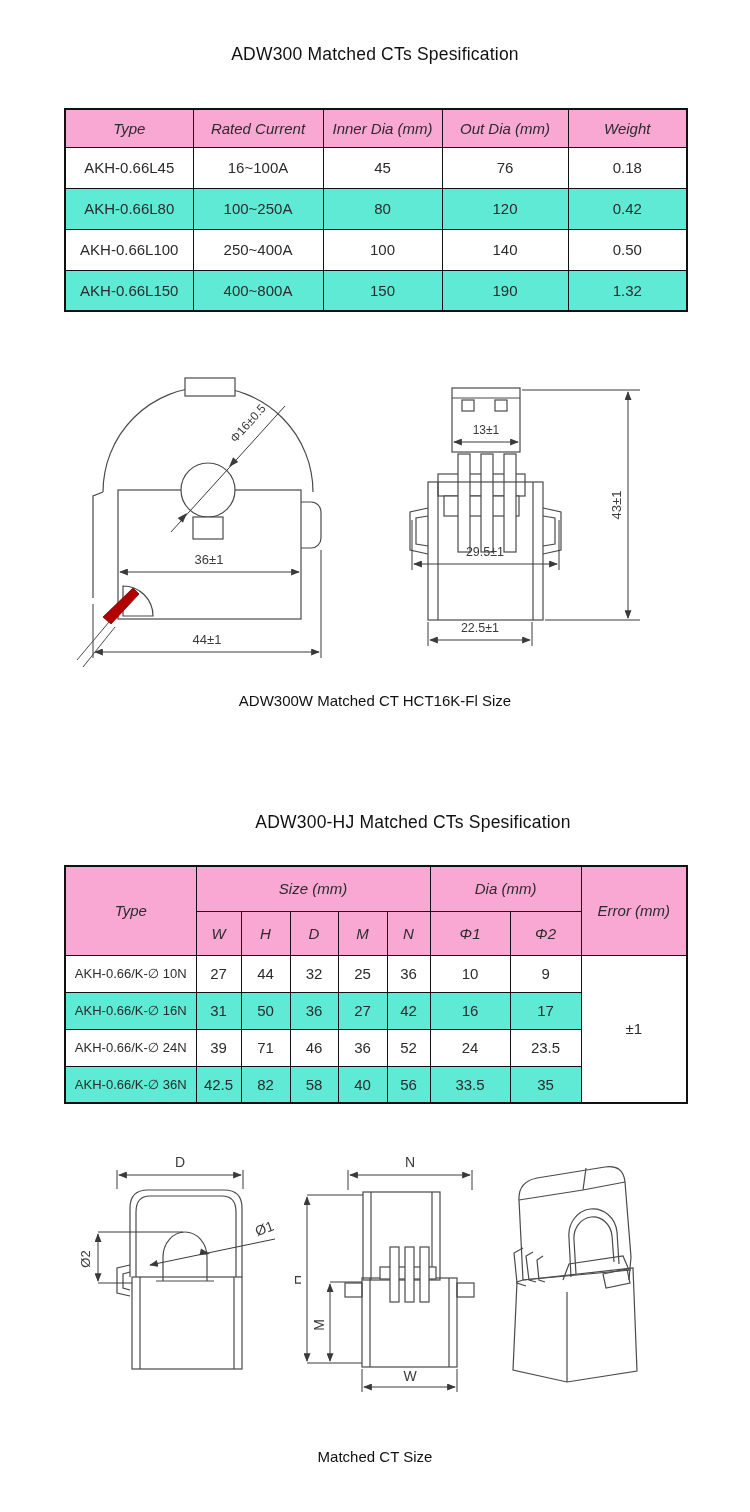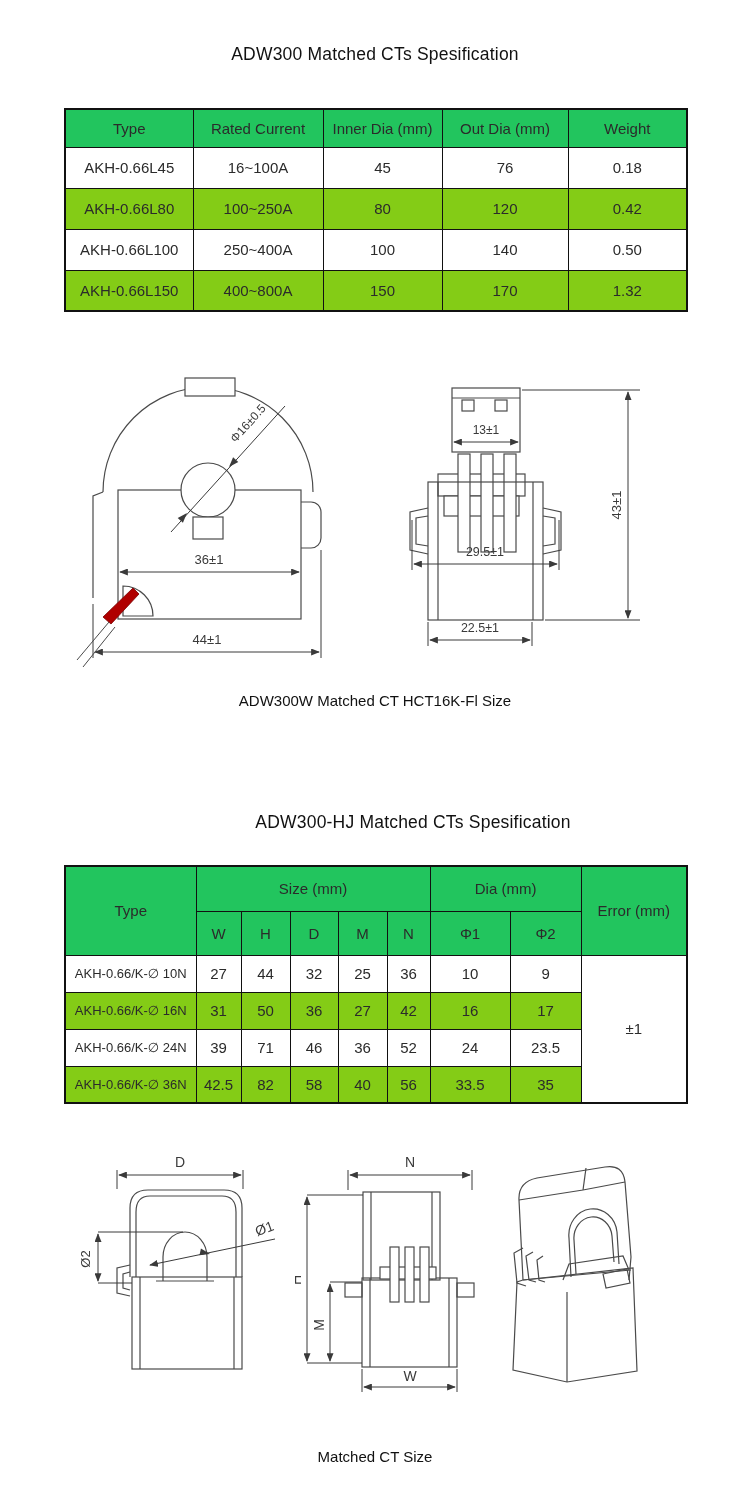--- a/index.html
+++ b/index.html
@@ -16,32 +16,32 @@
     font-size:15px;color:#111;
   }
   table.spec{
     position:absolute;border-collapse:collapse;table-layout:fixed;
     border:2px solid #111;background:#fff;
   }
   table.spec th,table.spec td{
     border:1px solid #111;text-align:center;vertical-align:middle;
     font-weight:normal;color:#2b2b2b;padding:0 2px;overflow:hidden;
   }
-  table.spec th{background:#22c55e;font-size:15px;}
+  table.spec th{background:#f9a8d4;font-size:15px;font-style:italic;}
   table.spec td{font-size:15px;}
   #table1{left:64px;top:108px;width:622px;}
   #table1 tr.hdr{height:38px;}
   #table1 tbody tr{height:41px;}
   #table2{left:64px;top:865px;width:622px;}
   #table2 tr.hdr1{height:45px;}
   #table2 tr.hdr2{height:44px;}
   #table2 tbody tr{height:37px;}
   #table2 td.type-cell{font-size:13px;}
   #table2 td.error-cell{background:#fff;font-size:15px;}
-  tr.green td{background:#84cc16;}
+  tr.green td{background:#5eead4;}
   .drawing{position:absolute;}
   svg{display:block;}
   .dimtxt{font-family:"Liberation Sans",sans-serif;fill:#3a3a3a;}
 </style>
 </head>
 <body>
 
 <div class="doc-title" style="top:44px;">ADW300 Matched CTs Spesification</div>
 
 <table class="spec" id="table1">
@@ -80,21 +80,21 @@
         <td>AKH-0.66L100</td>
         <td>250~400A</td>
         <td>100</td>
         <td>140</td>
         <td>0.50</td>
       </tr>
       <tr class="green">
         <td>AKH-0.66L150</td>
         <td>400~800A</td>
         <td>150</td>
-        <td>170</td>
+        <td>190</td>
         <td>1.32</td>
       </tr>
     </tbody>
 </table>
 
 <div class="drawing" style="left:73px;top:374px;">
 <svg width="300" height="300" viewBox="0 0 300 300">
   <defs>
     <marker id="arF" viewBox="0 0 10 8" refX="9" refY="4" markerWidth="9" markerHeight="7" orient="auto-start-reverse">
       <path d="M0,0L10,4L0,8Z" fill="#3a3a3a"></path>

